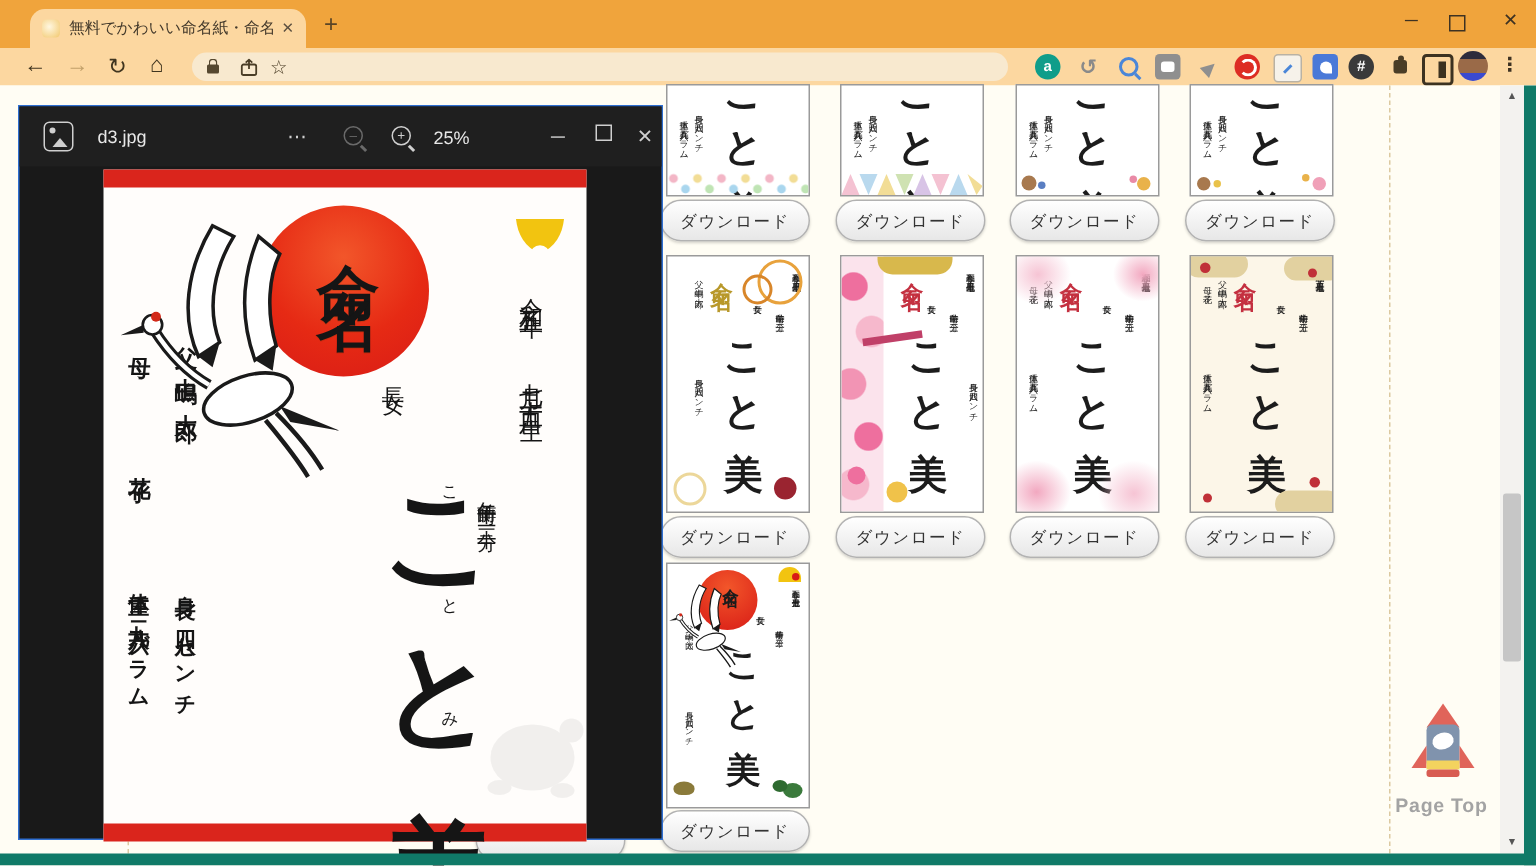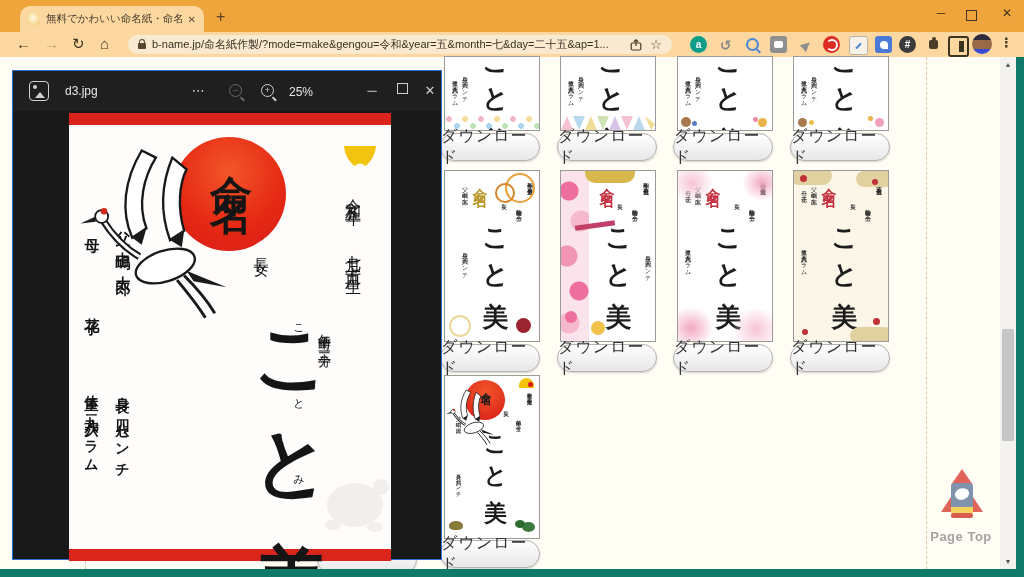--- a/index.html
+++ b/index.html
@@ -41,21 +41,21 @@
   .teal-right{position:absolute;right:0;top:0;width:8px;height:520px;background:#107a68;z-index:40}
   .teal-bottom{position:absolute;left:0;top:512px;width:1024px;height:8px;background:#107a68;z-index:40}
   .dash-r{position:absolute;left:926px;top:0;height:512px;border-left:1px dashed #dcc9a0}
   .dash-l{position:absolute;left:85px;top:498px;height:14px;border-left:1px dashed #dcc9a0}
   .sbar{position:absolute;left:1000px;top:0;width:16px;height:512px;background:#f3f2ef;z-index:35}
   .sarrow{position:absolute;left:0;width:16px;text-align:center;font-size:7px;color:#555}
   .sthumb{position:absolute;left:2px;top:272px;width:12px;height:112px;background:#c6c6c6;border-radius:2px}
 
   .thumb{position:absolute;width:94px;background:#fff;border:1px solid #9a9a9a;overflow:hidden;box-sizing:content-box}
   .dl{position:absolute;width:98px;height:26px;border:1px solid #b2b2b2;border-radius:15px;
-      background:linear-gradient(#ffffff,#e7e7e7);font-size:16px;color:#333;display:flex;
+      background:linear-gradient(#ffffff,#e7e7e7);font-size:11px;color:#333;display:flex;
       align-items:center;justify-content:center;letter-spacing:1px;box-shadow:0 1px 2px rgba(0,0,0,.18)}
 
   
   .mc{position:absolute;left:0;top:0;width:94px;height:170px;background:transparent}
   .mc .t{position:absolute;color:#1c1c1c;font-family:"Liberation Serif","DejaVu Serif",serif}
   .mc-meimei{left:25px;top:5px;font-size:15px;letter-spacing:5px;font-weight:700}
   .mc-d1{left:80px;top:7px;font-size:6px}
   .mc-d2{left:69px;top:34px;font-size:6px}
   .mc-rel{left:54px;top:28px;font-size:6px}
   .mc-name{left:33px;top:40px;font-size:26px;letter-spacing:5px;font-weight:700}
@@ -132,21 +132,20 @@
   <span class="wbox" style="left:966px"></span>
   <span class="wctl" style="left:994px">✕</span>
 </div>
 <div class="toolbar">
   <span class="nav" style="left:16px">←</span>
   <span class="nav dim" style="left:44px">→</span>
   <span class="nav" style="left:72px">↻</span>
   <span class="nav" style="left:100px">⌂</span>
   <div class="urlbar">
     <span class="lock"></span>
-    <span class="url">b-name.jp/命名紙作製/?mode=make&amp;gengou=令和&amp;year=五&amp;month=七&amp;day=二十五&amp;ap=1...</span>
     <svg class="share-ic" viewBox="0 0 12 12">
       <rect x="1.2" y="4" width="9.6" height="7" rx="1.2" fill="none" stroke="#4a3d26" stroke-width="1.2"></rect>
       <path d="M6 7 V0.8 M3.8 2.8 L6 0.8 L8.2 2.8" fill="none" stroke="#4a3d26" stroke-width="1.2"></path>
     </svg>
     <span class="star">☆</span>
   </div>
   <span class="ext" style="left:690px;background:#0f9d8a">a</span>
   <span class="ext" style="left:717px;background:transparent;color:#8a8a8a;font-size:14px">↺</span>
   <span class="ext" style="left:744px;background:transparent">
       <span style="width:9px;height:9px;border:2px solid #4a86d8;border-radius:50%;display:block;position:relative">

